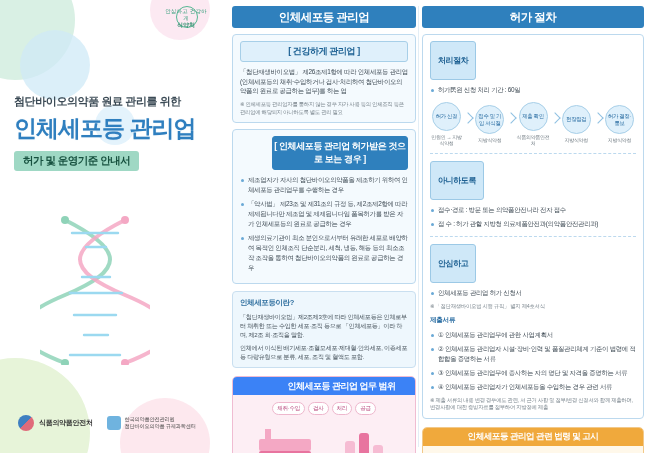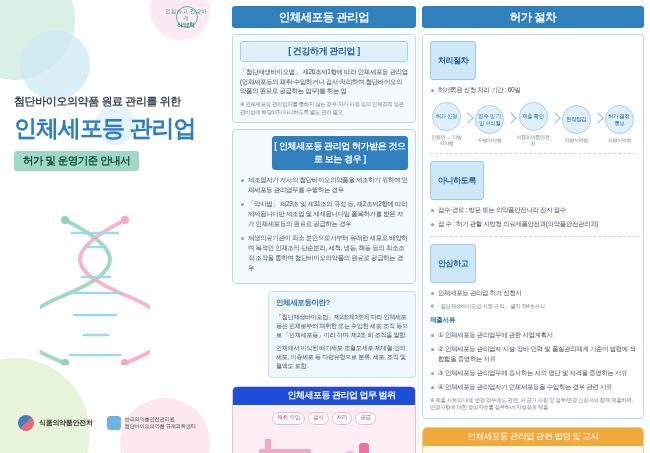--- a/index.html
+++ b/index.html
@@ -56,27 +56,27 @@
     font-size:9px;font-weight:bold;text-align:center;padding:3px 0;letter-spacing:-.4px;}
   .pill.dark{background:#2f80bd;border-color:#2f80bd;color:#fff;margin-left:32px;}
   .body-txt{font-size:6.4px;line-height:1.5;color:#3a4650;letter-spacing:-.3px;margin-top:5px;}
   .note{font-size:5.4px;line-height:1.45;color:#7b868e;letter-spacing:-.3px;margin-top:5px;}
   ul.dots{margin:5px 0 0 0;padding:0;list-style:none;}
   ul.dots li{position:relative;padding-left:8px;font-size:6.4px;line-height:1.55;color:#3a4650;
     letter-spacing:-.3px;margin-bottom:4px;}
   ul.dots li:before{content:"";position:absolute;left:1px;top:4px;width:3px;height:3px;border-radius:50%;
     background:#6aa9d6;}
 
-  .box-q{margin-top:7px;border:1px solid #c9dff0;border-radius:4px;background:#eef7fd;padding:6px 7px;margin-left:36px;}
+  .box-q{margin-top:7px;border:1px solid #c9dff0;border-radius:4px;background:#eef7fd;padding:6px 7px;}
   .box-q .qt{font-size:7.5px;font-weight:bold;color:#2f6f9f;letter-spacing:-.4px;}
   .box-q .qb{font-size:6.1px;line-height:1.5;color:#46525b;margin-top:4px;letter-spacing:-.3px;}
 
   
   .scope{margin-top:8px;border:1px solid #f0bcd2;border-radius:5px;background:#fdeef4;padding:0 0 8px;}
-  .scope-h{height:18px;background:#1d4ed8;color:#fff;border-radius:4px 4px 0 0;font-size:9px;
+  .scope-h{height:18px;background:#3b82f6;color:#fff;border-radius:4px 4px 0 0;font-size:9px;
     font-weight:bold;display:flex;align-items:center;justify-content:center;letter-spacing:-.5px;padding-left:35px;}
   .scope-row{display:flex;justify-content:center;gap:3px;margin:7px 6px 0;}
   .scope-row span{font-size:5.6px;color:#b6447a;border:1px solid #eeb7cd;background:#fff;border-radius:8px;
     padding:1.5px 4px;letter-spacing:-.3px;}
   .scope-art{display:flex;align-items:flex-end;justify-content:space-around;margin:8px 10px 0;height:40px;}
   .fac{width:52px;height:34px;position:relative;}
   .fac .roof{position:absolute;left:0;bottom:12px;width:52px;height:12px;background:#f4a8c4;border-radius:2px;}
   .fac .base{position:absolute;left:0;bottom:0;width:52px;height:12px;background:#e8749f;border-radius:2px;}
   .fac .st{position:absolute;left:6px;bottom:24px;width:6px;height:10px;background:#f4a8c4;}
   .tube{width:46px;height:34px;position:relative;}
@@ -93,21 +93,21 @@
   .fnode .cir{width:27px;height:27px;border-radius:50%;background:#dff0fb;border:1px solid #a7cfe8;margin:0 auto;
     display:flex;align-items:center;justify-content:center;font-size:5.4px;color:#2b6ea3;line-height:1.15;
     letter-spacing:-.3px;}
   .fnode .cap{font-size:5px;color:#6b767e;margin-top:3px;line-height:1.25;letter-spacing:-.3px;}
   .arrow{width:7px;height:7px;border-top:1.4px solid #8ec0e2;border-right:1.4px solid #8ec0e2;
     transform:rotate(45deg);margin-bottom:12px;}
   .dash{border-top:1px dashed #bcd9ee;margin:7px 0;}
   .mini-title{font-size:6.6px;font-weight:bold;color:#2b6ea3;letter-spacing:-.3px;margin-top:5px;}
 
   .law{margin-top:8px;border:1px solid #f2c98a;border-radius:5px;background:#fff8ea;padding:0 0 7px;}
-  .law-h{height:18px;background:#f0a93c;color:#fff;border-radius:4px 4px 0 0;font-size:8.6px;font-weight:normal;
+  .law-h{height:18px;background:#f0a93c;color:#fff;border-radius:4px 4px 0 0;font-size:8.6px;font-weight:bold;
     display:flex;align-items:center;justify-content:center;letter-spacing:-.5px;}
   .law ul{margin:6px 8px 0;padding:0;list-style:none;}
   .law li{position:relative;padding-left:8px;font-size:6px;line-height:1.5;color:#5c4a2b;letter-spacing:-.3px;
     margin-bottom:3px;}
   .law li:before{content:"";position:absolute;left:0;top:4px;width:3px;height:3px;border-radius:50%;background:#f0a93c;}
 
   .vline{position:absolute;left:418px;top:6px;width:1px;height:441px;background:#e3eef6;}
 </style>
 </head>
 <body>

